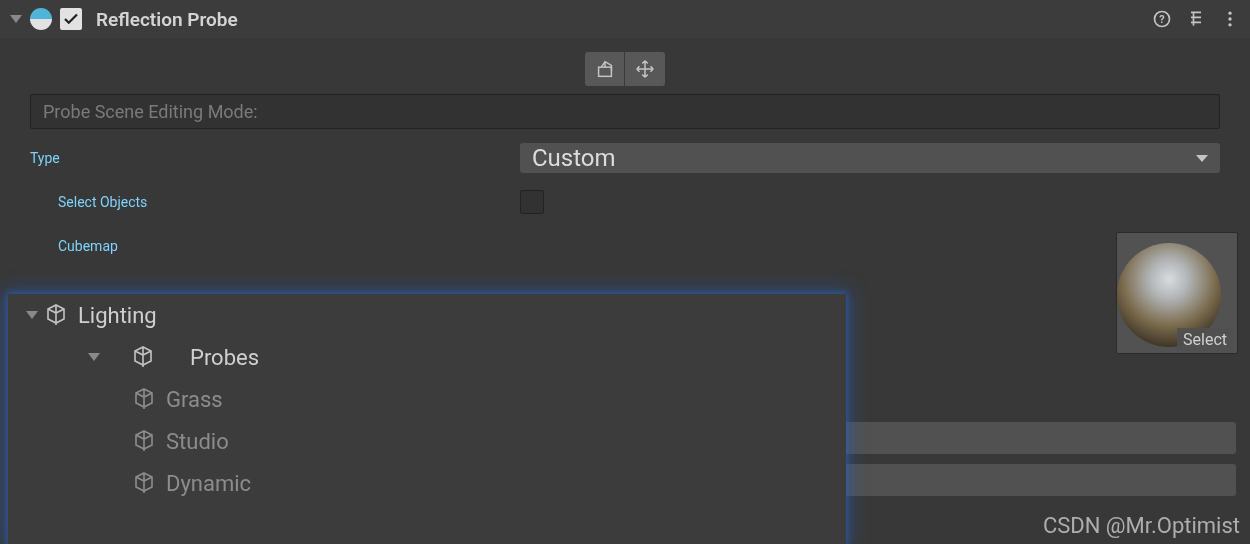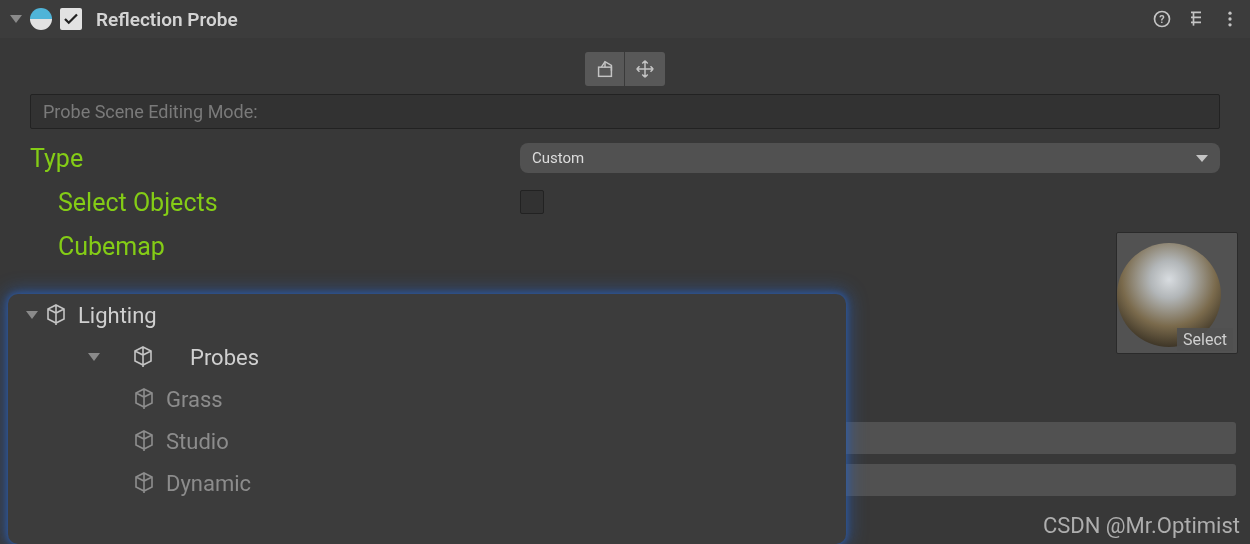--- a/index.html
+++ b/index.html
@@ -104,34 +104,34 @@
       padding: 0 30px;
     }
     .field-row {
       display: flex;
       align-items: center;
       margin-bottom: 14px;
       min-height: 30px;
     }
     .field-label {
       width: 490px;
-      font-size: 25px;
-      color: #84cc16;
+      font-size: 14px;
+      color: #7dd3fc;
     }
     .field-label.indent { padding-left: 28px; }
 
     .dropdown {
       flex: 1;
       height: 30px;
       background: #515151;
-      border-radius: 8px;
+      border-radius: 3px;
       display: flex;
       align-items: center;
       padding: 0 12px;
-      font-size: 15px;
+      font-size: 24px;
       color: #dcdcdc;
       cursor: pointer;
       position: relative;
     }
     .dropdown-arrow {
       margin-left: auto;
       width: 0; height: 0;
       border-left: 6px solid transparent;
       border-right: 6px solid transparent;
       border-top: 7px solid #c4c4c4;
@@ -192,21 +192,21 @@
 
     
     .hierarchy {
       position: absolute;
       left: 8px;
       top: 294px;
       width: 838px;
       height: 250px;
       background: #3c3c3c;
       box-shadow: 0 0 18px 4px rgba(40,100,200,0.45), 0 0 6px 1px rgba(40,100,200,0.6);
-      border-radius: 10px;
+      border-radius: 0;
     }
     .tree-row {
       display: flex;
       align-items: center;
       height: 42px;
       font-size: 22px;
       color: #d0d0d0;
       cursor: pointer;
     }
     .tree-row .foldout {

